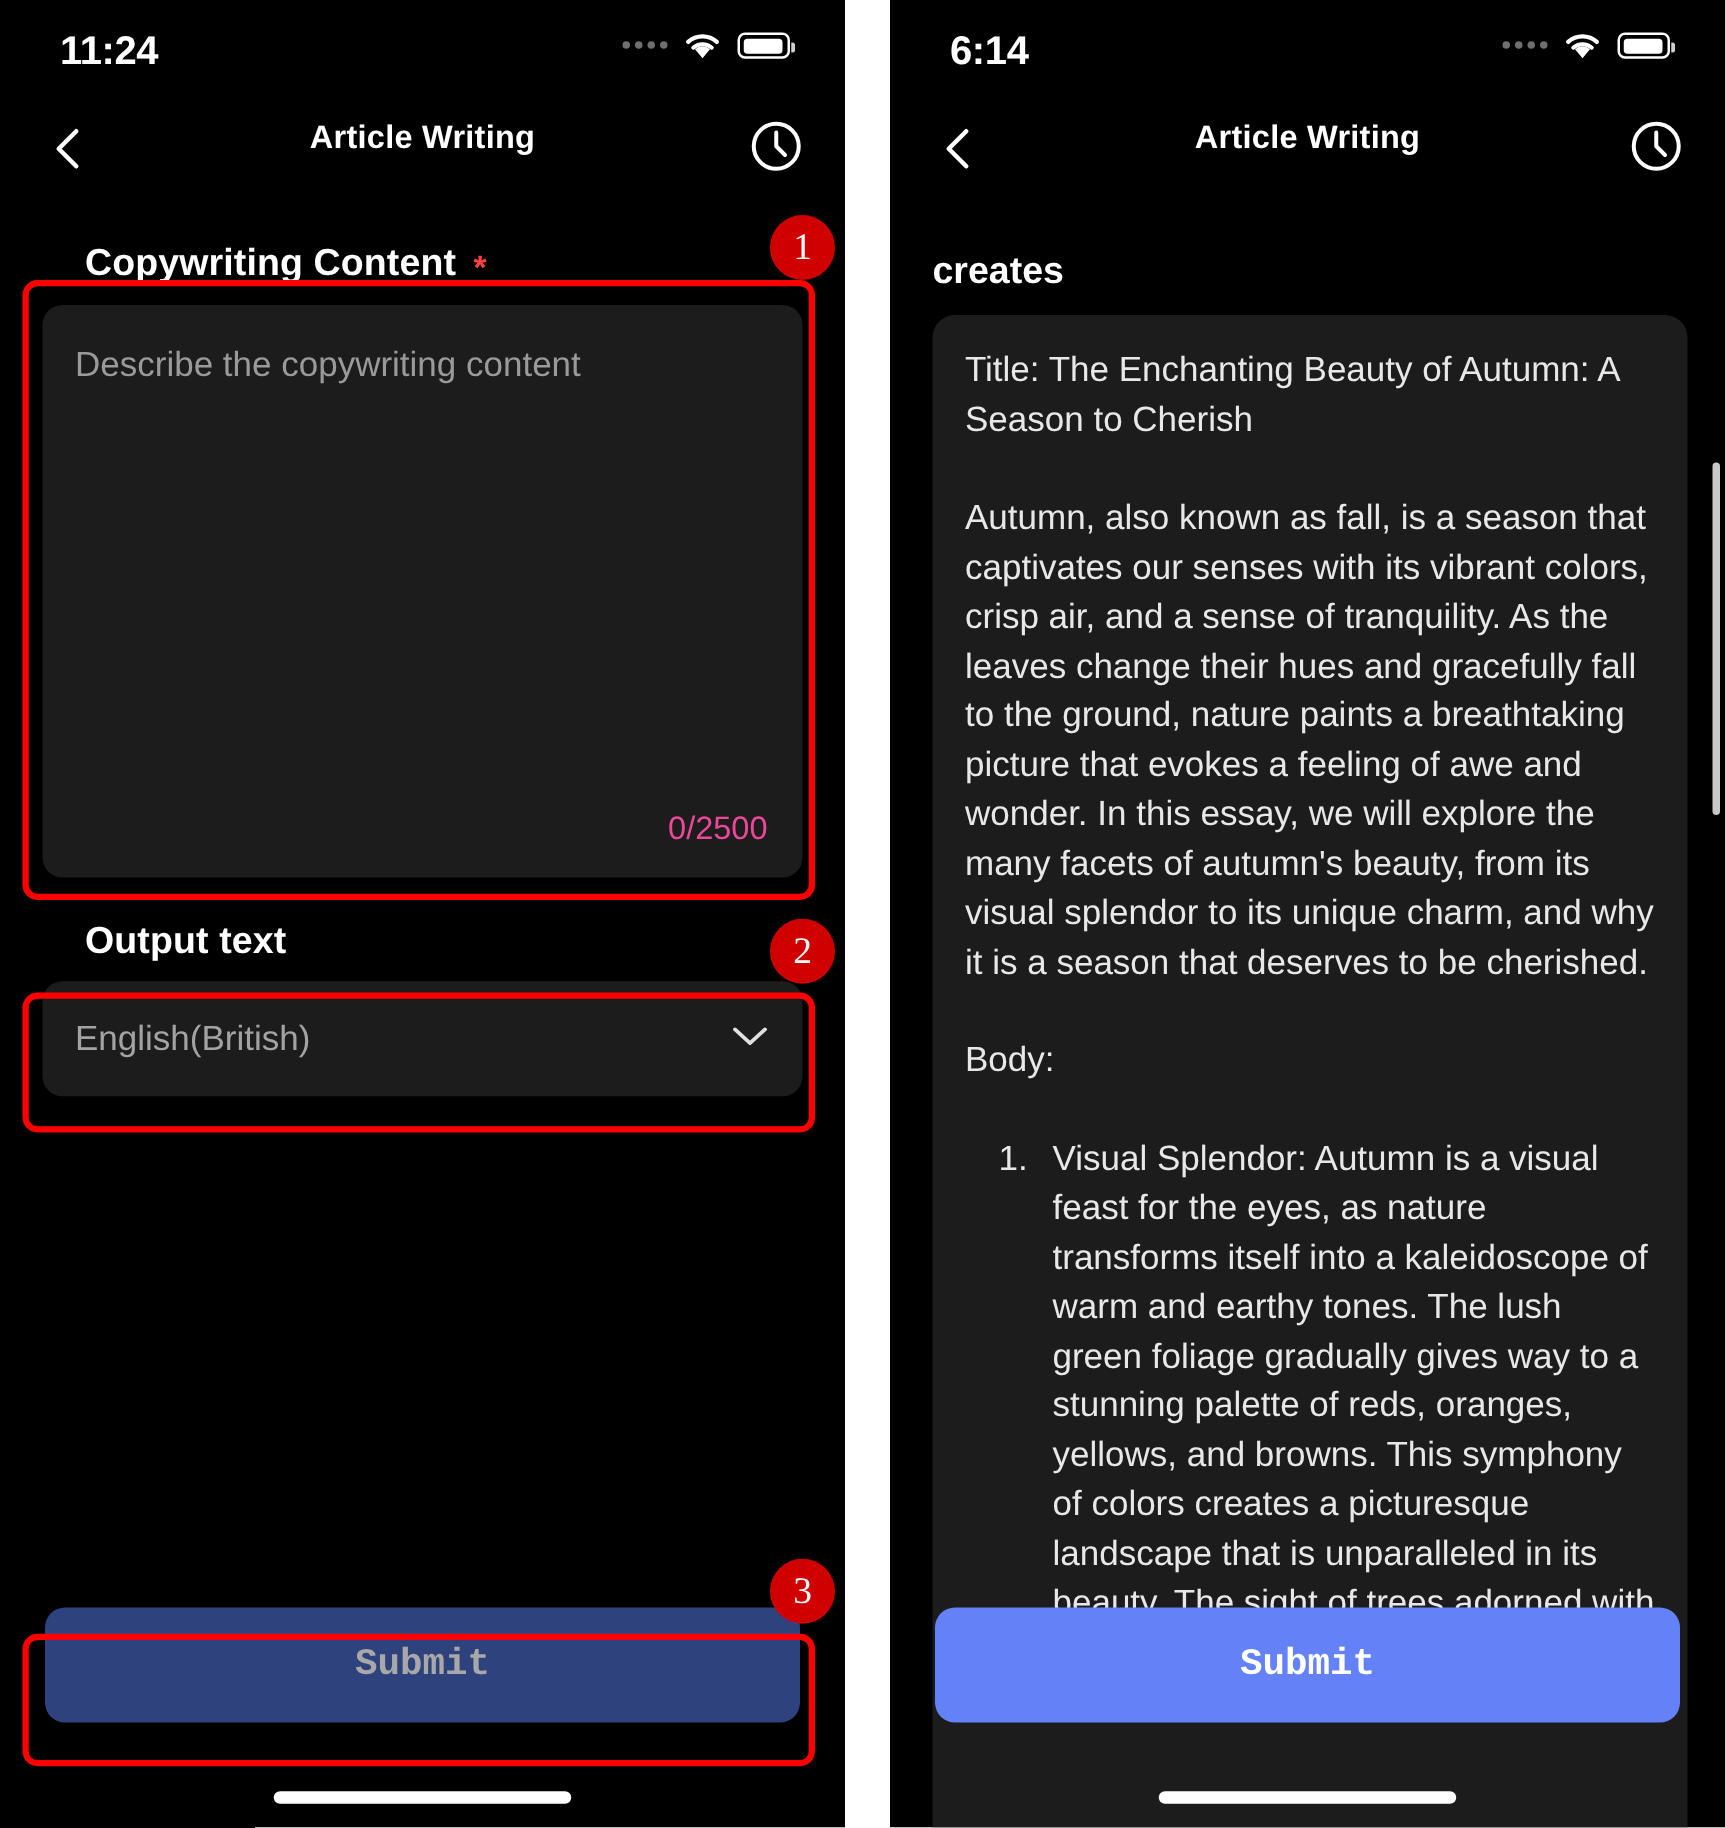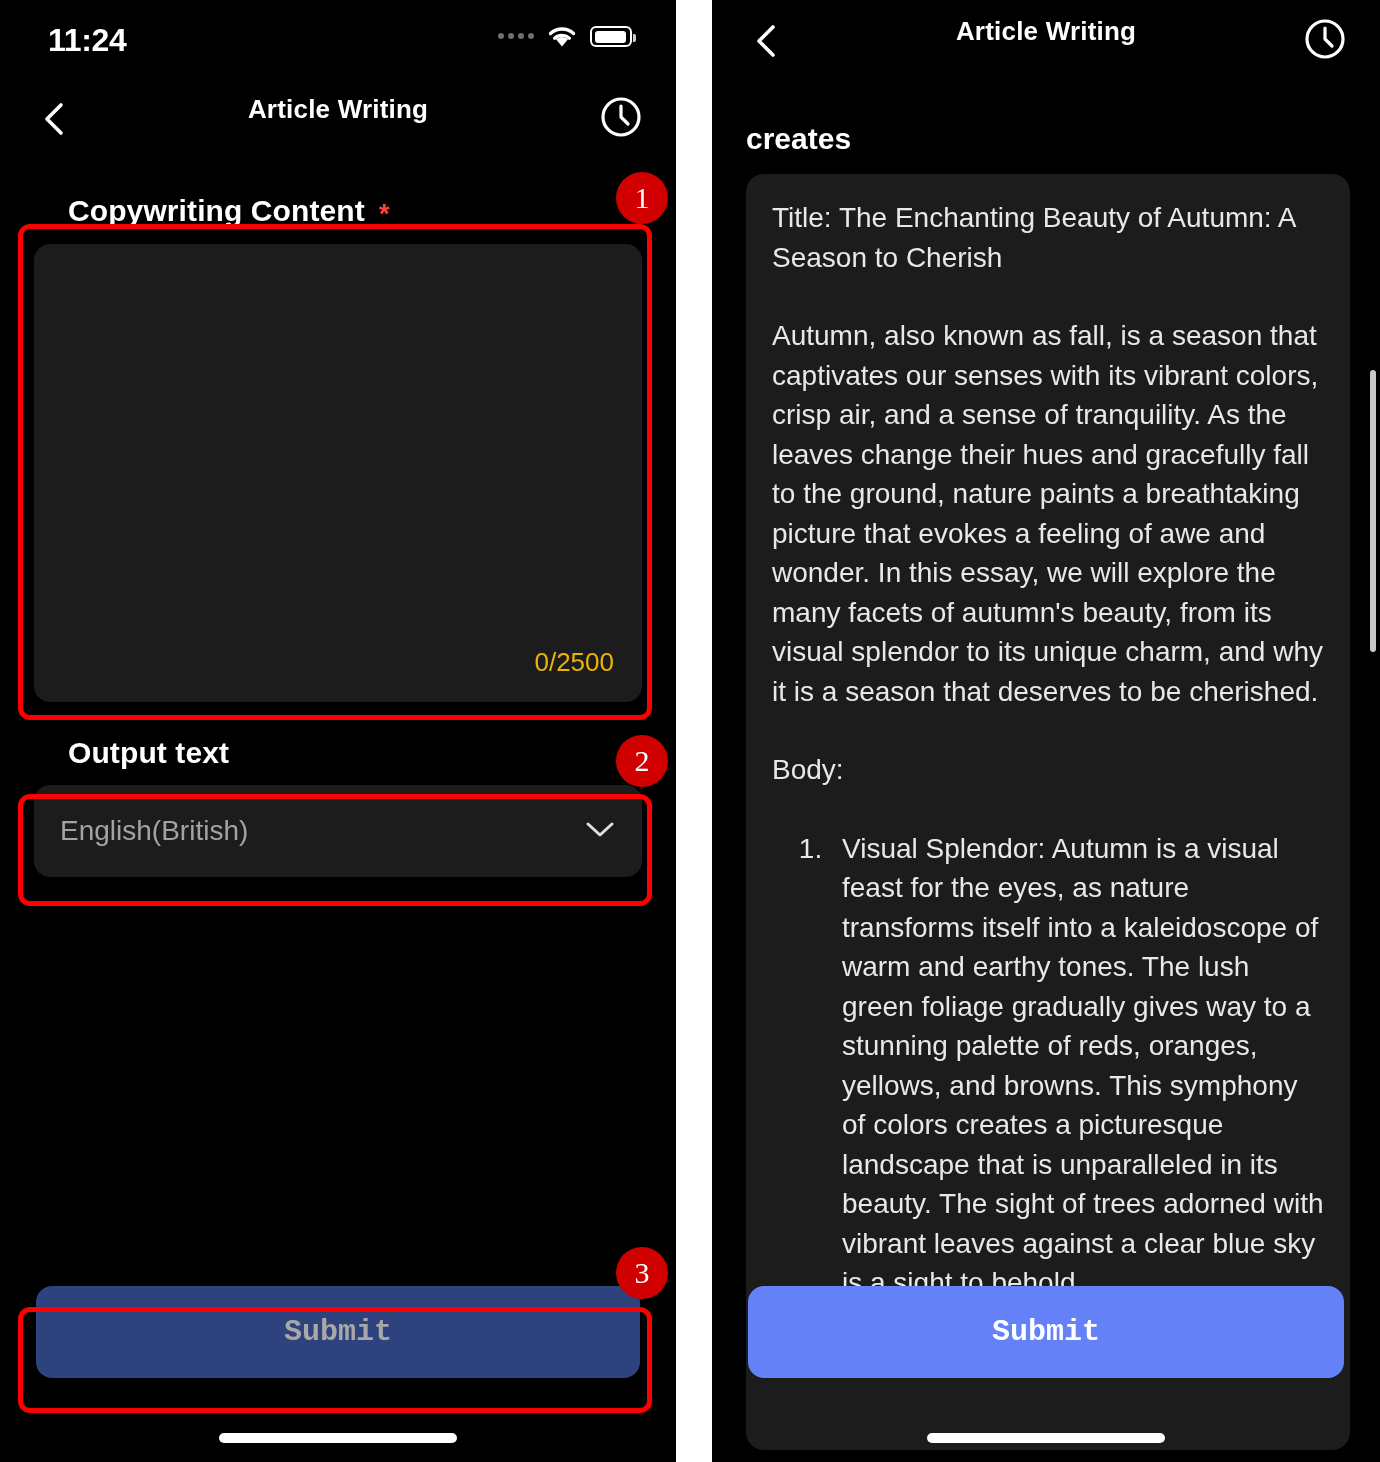--- a/index.html
+++ b/index.html
@@ -164,21 +164,21 @@
   }
   .textarea-placeholder {
     color: #9a9a9a;
     font-size: 28px;
     line-height: 1.3;
   }
   .char-count {
     position: absolute;
     right: 28px;
     bottom: 24px;
-    color: #eab308;
+    color: #ec4899;
     font-size: 26px;
   }
 
   .select-box {
     position: relative;
     margin-top: 15px;
     height: 92px;
     background: #1c1c1c;
     border-radius: 16px;
     display: flex;
@@ -339,20 +339,21 @@
     </div>
 
     <div class="form-wrap">
 
       <div class="field-label">
         <span>Copywriting Content</span>
         <span class="req-star">*</span>
       </div>
 
       <div class="textarea-box">
+        <div class="textarea-placeholder">Describe the copywriting content</div>
         <div class="char-count">0/2500</div>
       </div>
 
       <div class="field-label">
         <span>Output text</span>
       </div>
 
       <div class="select-box">
         <span class="select-value">English(British)</span>
         <span class="chevron">
@@ -363,20 +364,39 @@
       </div>
 
     </div>
 
     <div class="submit-btn submit-disabled">Submit</div>
     <div class="home-indicator"></div>
   </div>
 
   <div class="phone phone-right">
 
+    <div class="statusbar">
+      <div class="status-time">6:14</div>
+      <div class="status-icons">
+        <span class="sig-dots">
+            <i></i>
+            <i></i>
+            <i></i>
+            <i></i>
+          </span>
+        <svg class="wifi-ico" width="34" height="25" viewBox="0 0 34 25">
+          <path d="M17 22.5 L11 15.3 a9 9 0 0 1 12 0 Z" fill="#fff"></path>
+          <path d="M5.5 9.5 a17 17 0 0 1 23 0" stroke="#fff" stroke-width="3.4" fill="none" stroke-linecap="round"></path>
+          <path d="M9.6 14.2 a11.3 11.3 0 0 1 14.8 0" stroke="#fff" stroke-width="3.2" fill="none" stroke-linecap="round"></path>
+        </svg>
+        <span class="batt">
+            <i></i>
+          </span>
+      </div>
+    </div>
 
     <div class="navbar">
       <div class="nav-back">
         <svg width="44" height="50" viewBox="0 0 44 50">
           <path d="M27 11 L13 25 L27 39" stroke="#fff" stroke-width="3.6" fill="none" stroke-linecap="round" stroke-linejoin="round"></path>
         </svg>
       </div>
       <div class="nav-title">Article Writing</div>
       <div class="nav-history">
         <svg width="46" height="46" viewBox="0 0 46 46">

